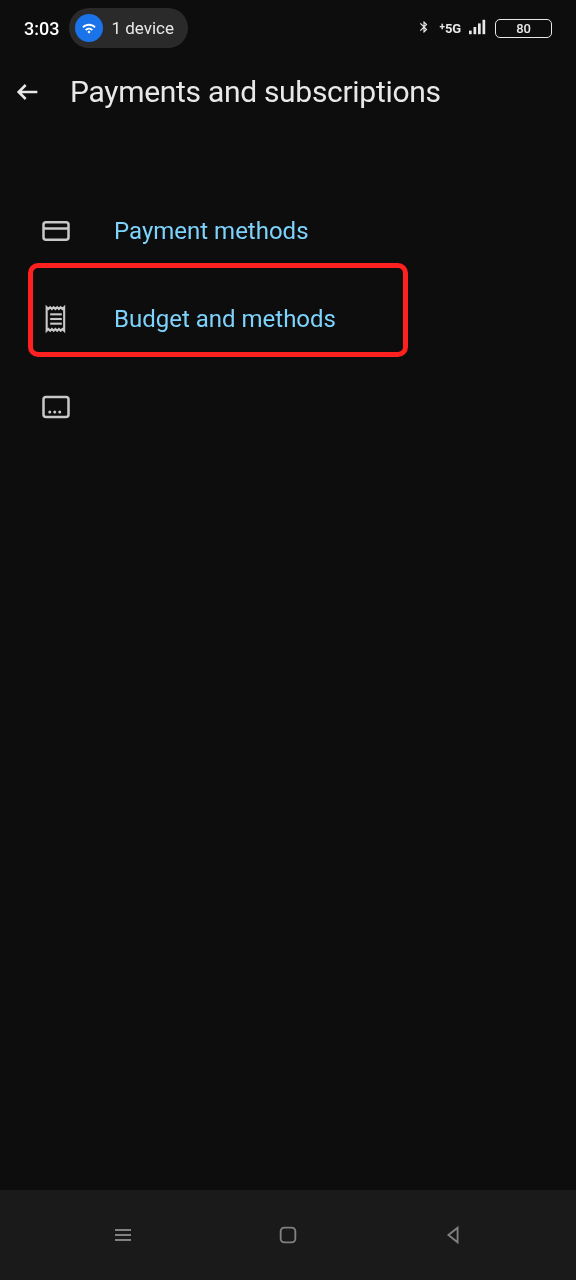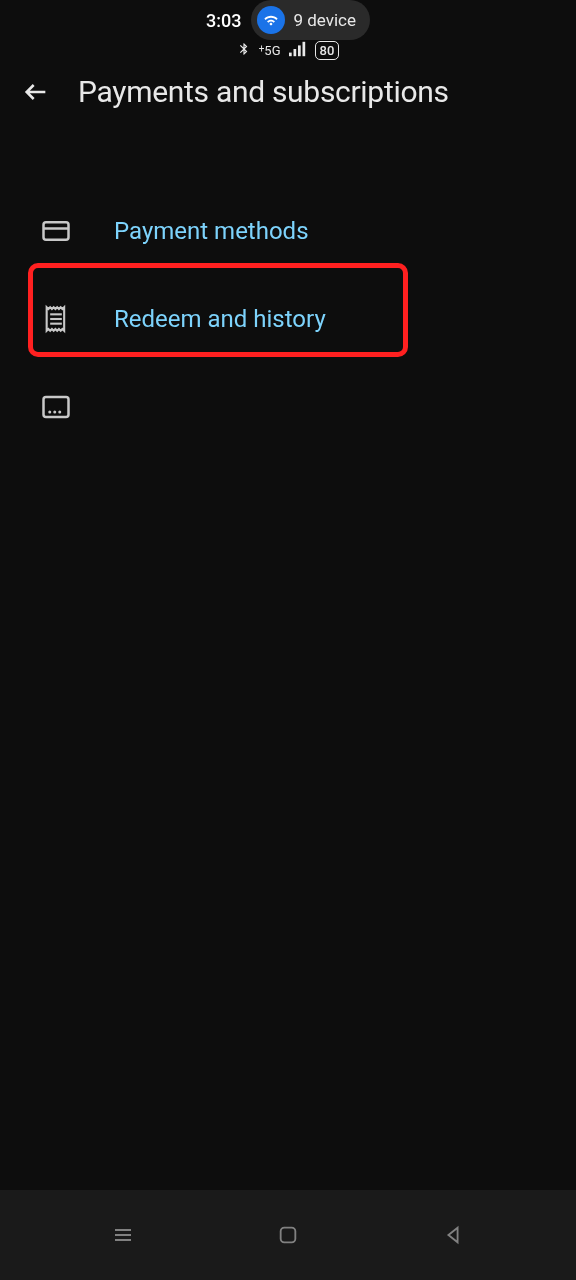--- a/index.html
+++ b/index.html
@@ -16,21 +16,20 @@
       position: relative;
       overflow: hidden;
     }
     .status-bar {
       height: 56px;
       display: flex;
       align-items: center;
       justify-content: space-between;
       padding: 0 24px;
       font-size: 18px;
-      flex-direction: column;
     }
     .status-left {
       display: flex;
       align-items: center;
       gap: 10px;
     }
     .time {
       font-weight: 500;
       color: #fff;
     }
@@ -53,34 +52,34 @@
       justify-content: center;
     }
     .status-right {
       display: flex;
       align-items: center;
       gap: 8px;
       font-size: 14px;
     }
     .signal-5g {
       font-size: 13px;
-      font-weight: 400;
+      font-weight: 700;
       text-align: center;
     }
     .battery {
       border: 1.5px solid #e8e8e8;
       border-radius: 5px;
-      padding: 1px 4px;
+      padding: 1px 20px;
       font-size: 13px;
       font-weight: 500;
     }
     .header {
       display: flex;
       align-items: center;
-      padding: 18px 20px;
+      padding: 18px 12px;
       gap: 26px;
     }
     .back-arrow {
       width: 32px;
       height: 32px;
       display: flex;
       align-items: center;
       justify-content: center;
     }
     .page-title {
@@ -148,21 +147,21 @@
 
 <div class="status-bar">
   <div class="status-left">
     <span class="time">3:03</span>
     <div class="device-pill">
       <div class="wifi-circle">
         <svg width="16" height="16" viewBox="0 0 24 24" fill="none">
           <path d="M12 20c1.1 0 2-.9 2-2s-.9-2-2-2-2 .9-2 2 .9 2 2 2zm-6-6c1.7-1.7 3.8-2.5 6-2.5s4.3.8 6 2.5l-2 2c-1.1-1.1-2.5-1.7-4-1.7s-2.9.6-4 1.7l-2-2zm-4-4c2.8-2.8 6.4-4.2 10-4.2s7.2 1.4 10 4.2l-2 2c-2.2-2.2-5-3.3-8-3.3s-5.8 1.1-8 3.3l-2-2z" fill="#fff"></path>
         </svg>
       </div>
-      <span>9 device</span>
+      <span>1 device</span>
     </div>
   </div>
   <div class="status-right">
     <span>
       <svg width="14" height="18" viewBox="0 0 24 24" fill="#e8e8e8">
         <path d="M17.71 7.71L12 2h-1v7.59L6.41 5 5 6.41 10.59 12 5 17.59 6.41 19 11 14.41V22h1l5.71-5.71L13.41 12l4.3-4.29zM13 5.83l1.88 1.88L13 9.59V5.83zm1.88 10.46L13 18.17v-3.76l1.88 1.88z"></path>
       </svg>
     </span>
     <span class="signal-5g">
       <span style="font-size:10px;vertical-align:top">+</span><span>5G</span>
@@ -202,21 +201,21 @@
 
   <div class="menu-item">
     <div class="menu-icon">
       <svg width="28" height="30" viewBox="0 0 24 24" fill="none" stroke="#c8c8c8" stroke-width="1.8">
         <path d="M4 2l1.5 1.5L7 2l1.5 1.5L10 2l1.5 1.5L13 2l1.5 1.5L16 2l1.5 1.5L19 2v20l-1.5-1.5L16 22l-1.5-1.5L13 22l-1.5-1.5L10 22l-1.5-1.5L7 22l-1.5-1.5L4 22V2z" fill="none"></path>
         <line x1="7" y1="8" x2="17" y2="8"></line>
         <line x1="7" y1="12" x2="17" y2="12"></line>
         <line x1="7" y1="16" x2="17" y2="16"></line>
       </svg>
     </div>
-    <span class="menu-label">Redeem and history</span>
+    <span class="menu-label">Budget and methods</span>
   </div>
 
   <div class="menu-item">
     <div class="menu-icon">
       <svg width="30" height="30" viewBox="0 0 24 24" fill="none" stroke="#c8c8c8" stroke-width="2">
         <rect x="2" y="4" width="20" height="16" rx="2"></rect>
         <circle cx="7" cy="16" r="1.2" fill="#c8c8c8" stroke="none"></circle>
         <circle cx="11" cy="16" r="1.2" fill="#c8c8c8" stroke="none"></circle>
         <circle cx="15" cy="16" r="1.2" fill="#c8c8c8" stroke="none"></circle>
       </svg>

